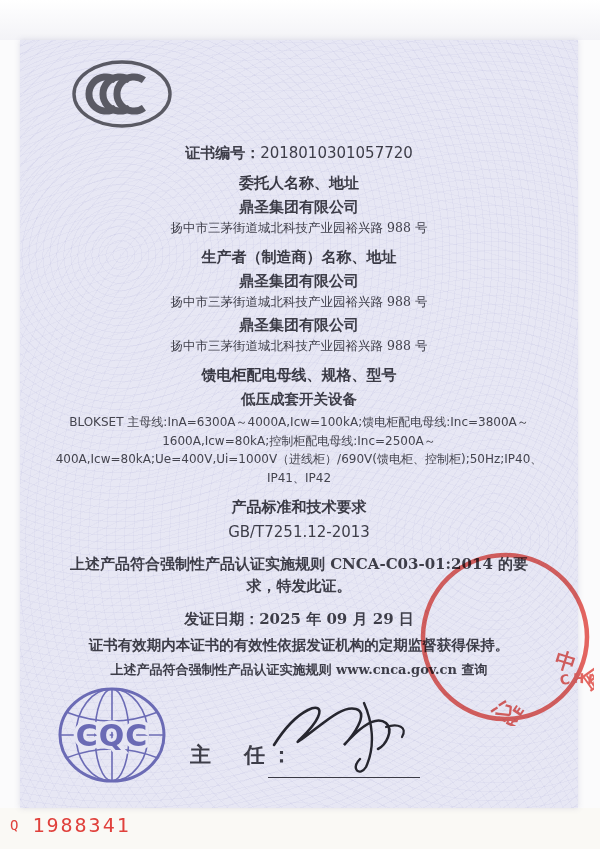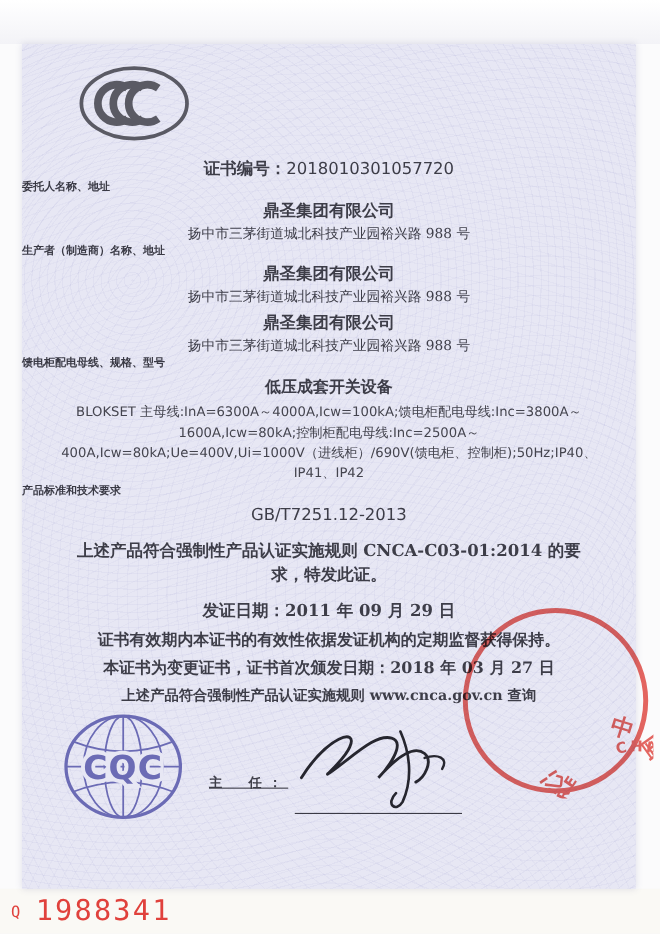--- a/index.html
+++ b/index.html
@@ -29,52 +29,52 @@
   
   .header-row { display:flex; align-items:center; padding:0 30px 0 50px; }
   .ccc-logo { flex:0 0 105px; height:72px; }
   .cert-title { flex:1; text-align:center; font-size:27px; font-weight:700;
     letter-spacing:1px; color:#38383f; font-family:"DejaVu Sans","Liberation Sans",sans-serif; }
 
   .certno-line { text-align:center; margin-top:14px; font-size:15px; }
   .certno-label { font-weight:700; }
   .certno-value { font-family:"DejaVu Sans","Liberation Sans",sans-serif; font-size:15px; }
 
-  .sec-label { text-align:left; font-weight:700; font-size:10px; color:#3a3a45; }
+  .sec-label { text-align:center; font-weight:700; font-size:15px; margin-top:11px; color:#3a3a45; }
   .sec-company { text-align:center; font-weight:600; font-size:15px; margin-top:5px; }
   .sec-address { text-align:center; font-weight:500; font-size:12.5px; margin-top:3px; }
   .sec-product { text-align:center; font-weight:600; font-size:14.5px; margin-top:5px; }
   .sec-spec { width:488px; margin:4px auto 0; text-align:center; font-size:12px;
     line-height:1.55; font-family:"DejaVu Sans","Liberation Sans",sans-serif; color:#44444e; }
   .sec-standard { text-align:center; font-size:15px; margin-top:6px;
     font-family:"DejaVu Sans","Liberation Sans",sans-serif; }
 
   .statement { width:470px; margin:13px auto 0; text-align:center; font-weight:700;
     font-size:15px; line-height:1.45; }
   .dates-row { display:flex; justify-content:center; gap:42px; margin-top:12px;
     font-size:15px; font-weight:600; }
   .note { text-align:center; font-weight:600; font-size:14.5px; margin-top:7px; }
   .note-small { text-align:center; font-weight:600; font-size:13px; margin-top:6px; }
 
   
   .bottom-block { position:relative; height:128px; margin-top:4px; }
   .cqc-logo { position:absolute; left:36px; top:2px; }
   .sign-area { position:absolute; left:170px; top:18px; width:240px; }
-  .director-label { position:absolute; left:0; top:40px; font-size:12px; font-weight:600;
-    letter-spacing:6px;text-decoration:underline; }
+  .director-label { position:absolute; left:0; top:40px; font-size:21px; font-weight:600;
+    letter-spacing:6px; }
   .sign-svg { position:absolute; left:78px; top:-8px; }
   .sign-line { position:absolute; left:78px; top:76px; width:152px; border-top:1.6px solid #3a3a45; }
 
   .stamp { position:absolute; right:6px; top:548px; width:178px; height:178px;
     opacity:0.88; mix-blend-mode:multiply; }
 
   .serial { position:absolute; left:10px; top:813px; color:#e0413c;
     font-family:"DejaVu Sans Mono","Liberation Mono",monospace; }
   .serial-prefix { font-size:14px; vertical-align:2px; margin-right:14px; }
-  .serial-number { font-size:26px; letter-spacing:2px; }
+  .serial-number { font-size:20px; letter-spacing:2px; }
 </style>
 </head>
 <body>
 
 <div class="scan-top"></div>
 <div class="scan-bottom"></div>
 
 <div class="cert">
 
   <div class="header-row">
@@ -104,25 +104,24 @@
   <div class="sec-label">馈电柜配电母线、规格、型号</div>
   <div class="sec-product">低压成套开关设备</div>
   <div class="sec-spec">BLOKSET 主母线:InA=6300A～4000A,Icw=100kA;馈电柜配电母线:Inc=3800A～1600A,Icw=80kA;控制柜配电母线:Inc=2500A～400A,Icw=80kA;Ue=400V,Ui=1000V（进线柜）/690V(馈电柜、控制柜);50Hz;IP40、IP41、IP42</div>
 
   <div class="sec-label">产品标准和技术要求</div>
   <div class="sec-standard">GB/T7251.12-2013</div>
 
   <div class="statement">上述产品符合强制性产品认证实施规则 CNCA-C03-01:2014 的要求，特发此证。</div>
 
   <div class="dates-row">
-    <span><span>发证日期：</span><span>2011 年 09 月 29 日</span></span>
+    <span><span>发证日期：</span><span>2025 年 09 月 29 日</span></span>
   </div>
 
   <div class="note">证书有效期内本证书的有效性依据发证机构的定期监督获得保持。</div>
-  <div class="note">本证书为变更证书，证书首次颁发日期：2018 年 03 月 27 日</div>
   <div class="note-small">上述产品符合强制性产品认证实施规则 www.cnca.gov.cn 查询</div>
 
   <div class="bottom-block">
     <svg class="cqc-logo" width="112" height="100" viewBox="0 0 112 100">
       <ellipse cx="56" cy="50" rx="52" ry="46" fill="none" stroke="#6b6bb5" stroke-width="3"></ellipse>
       <ellipse cx="56" cy="50" rx="36" ry="46" fill="none" stroke="#6b6bb5" stroke-width="1.6"></ellipse>
       <ellipse cx="56" cy="50" rx="17" ry="46" fill="none" stroke="#6b6bb5" stroke-width="1.6"></ellipse>
       <line x1="56" y1="4" x2="56" y2="96" stroke="#6b6bb5" stroke-width="1.6"></line>
       <line x1="4" y1="50" x2="108" y2="50" stroke="#6b6bb5" stroke-width="1.6"></line>
       <path d="M 10 27 Q 56 45 102 27" fill="none" stroke="#6b6bb5" stroke-width="1.6"></path>

